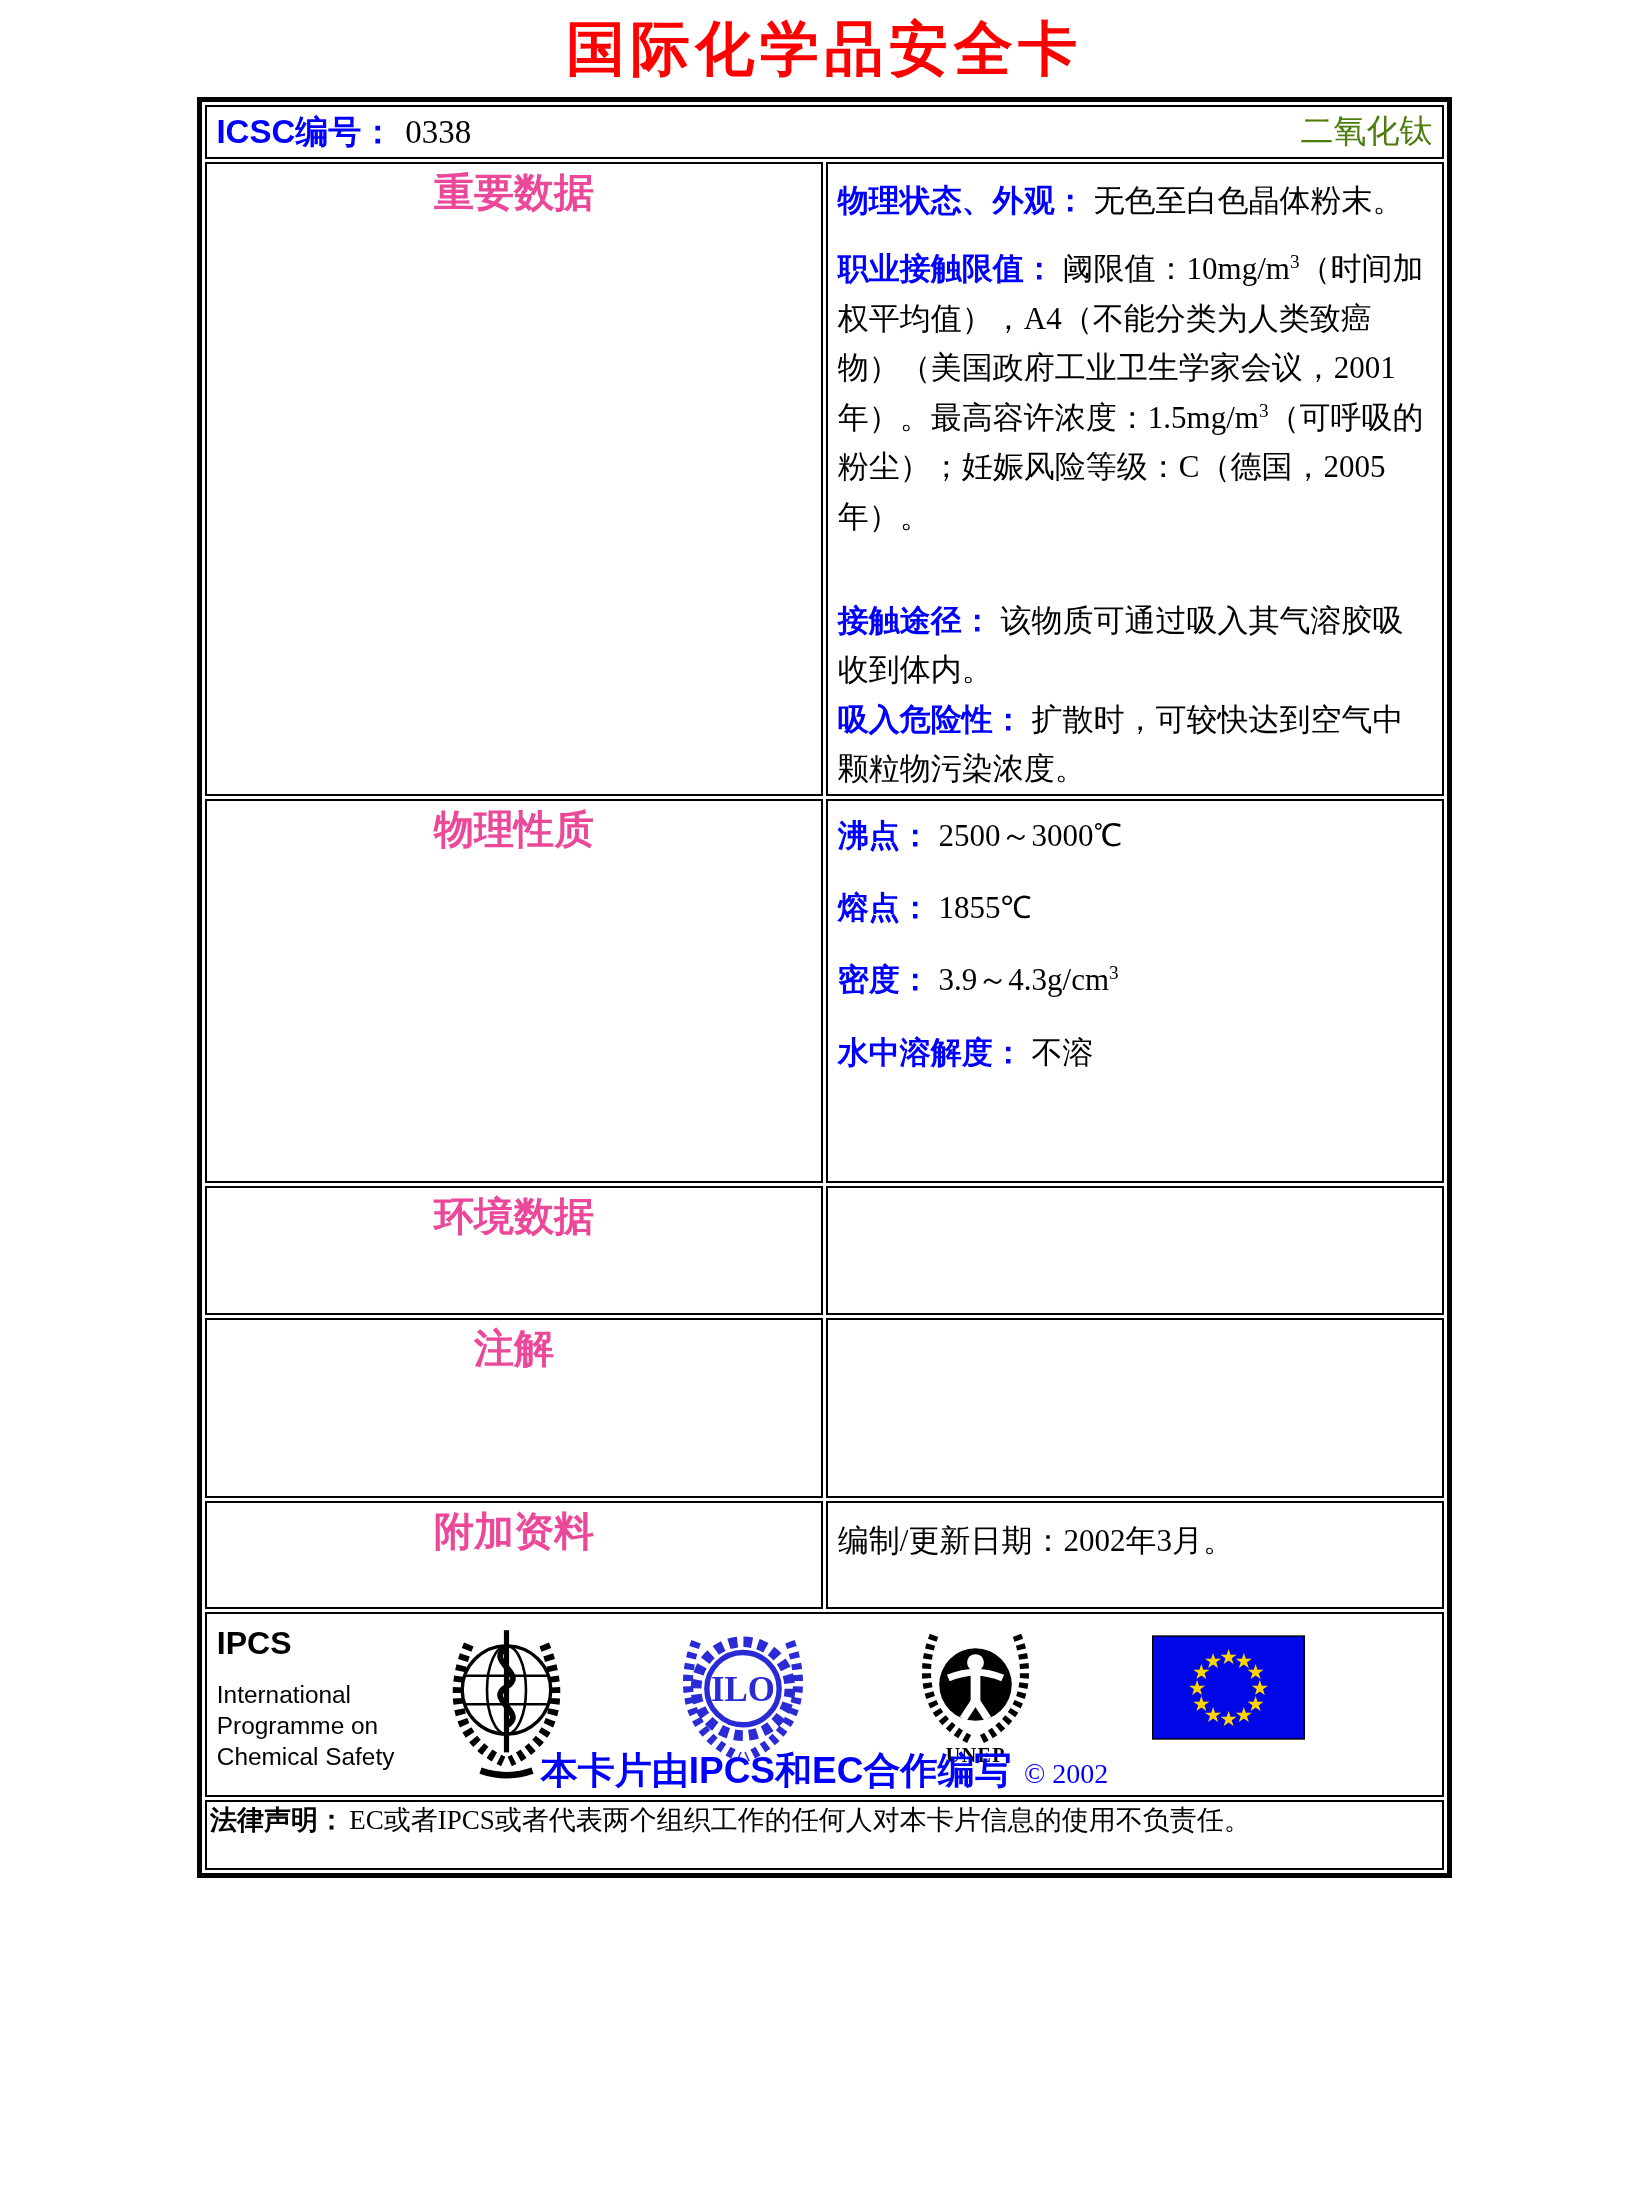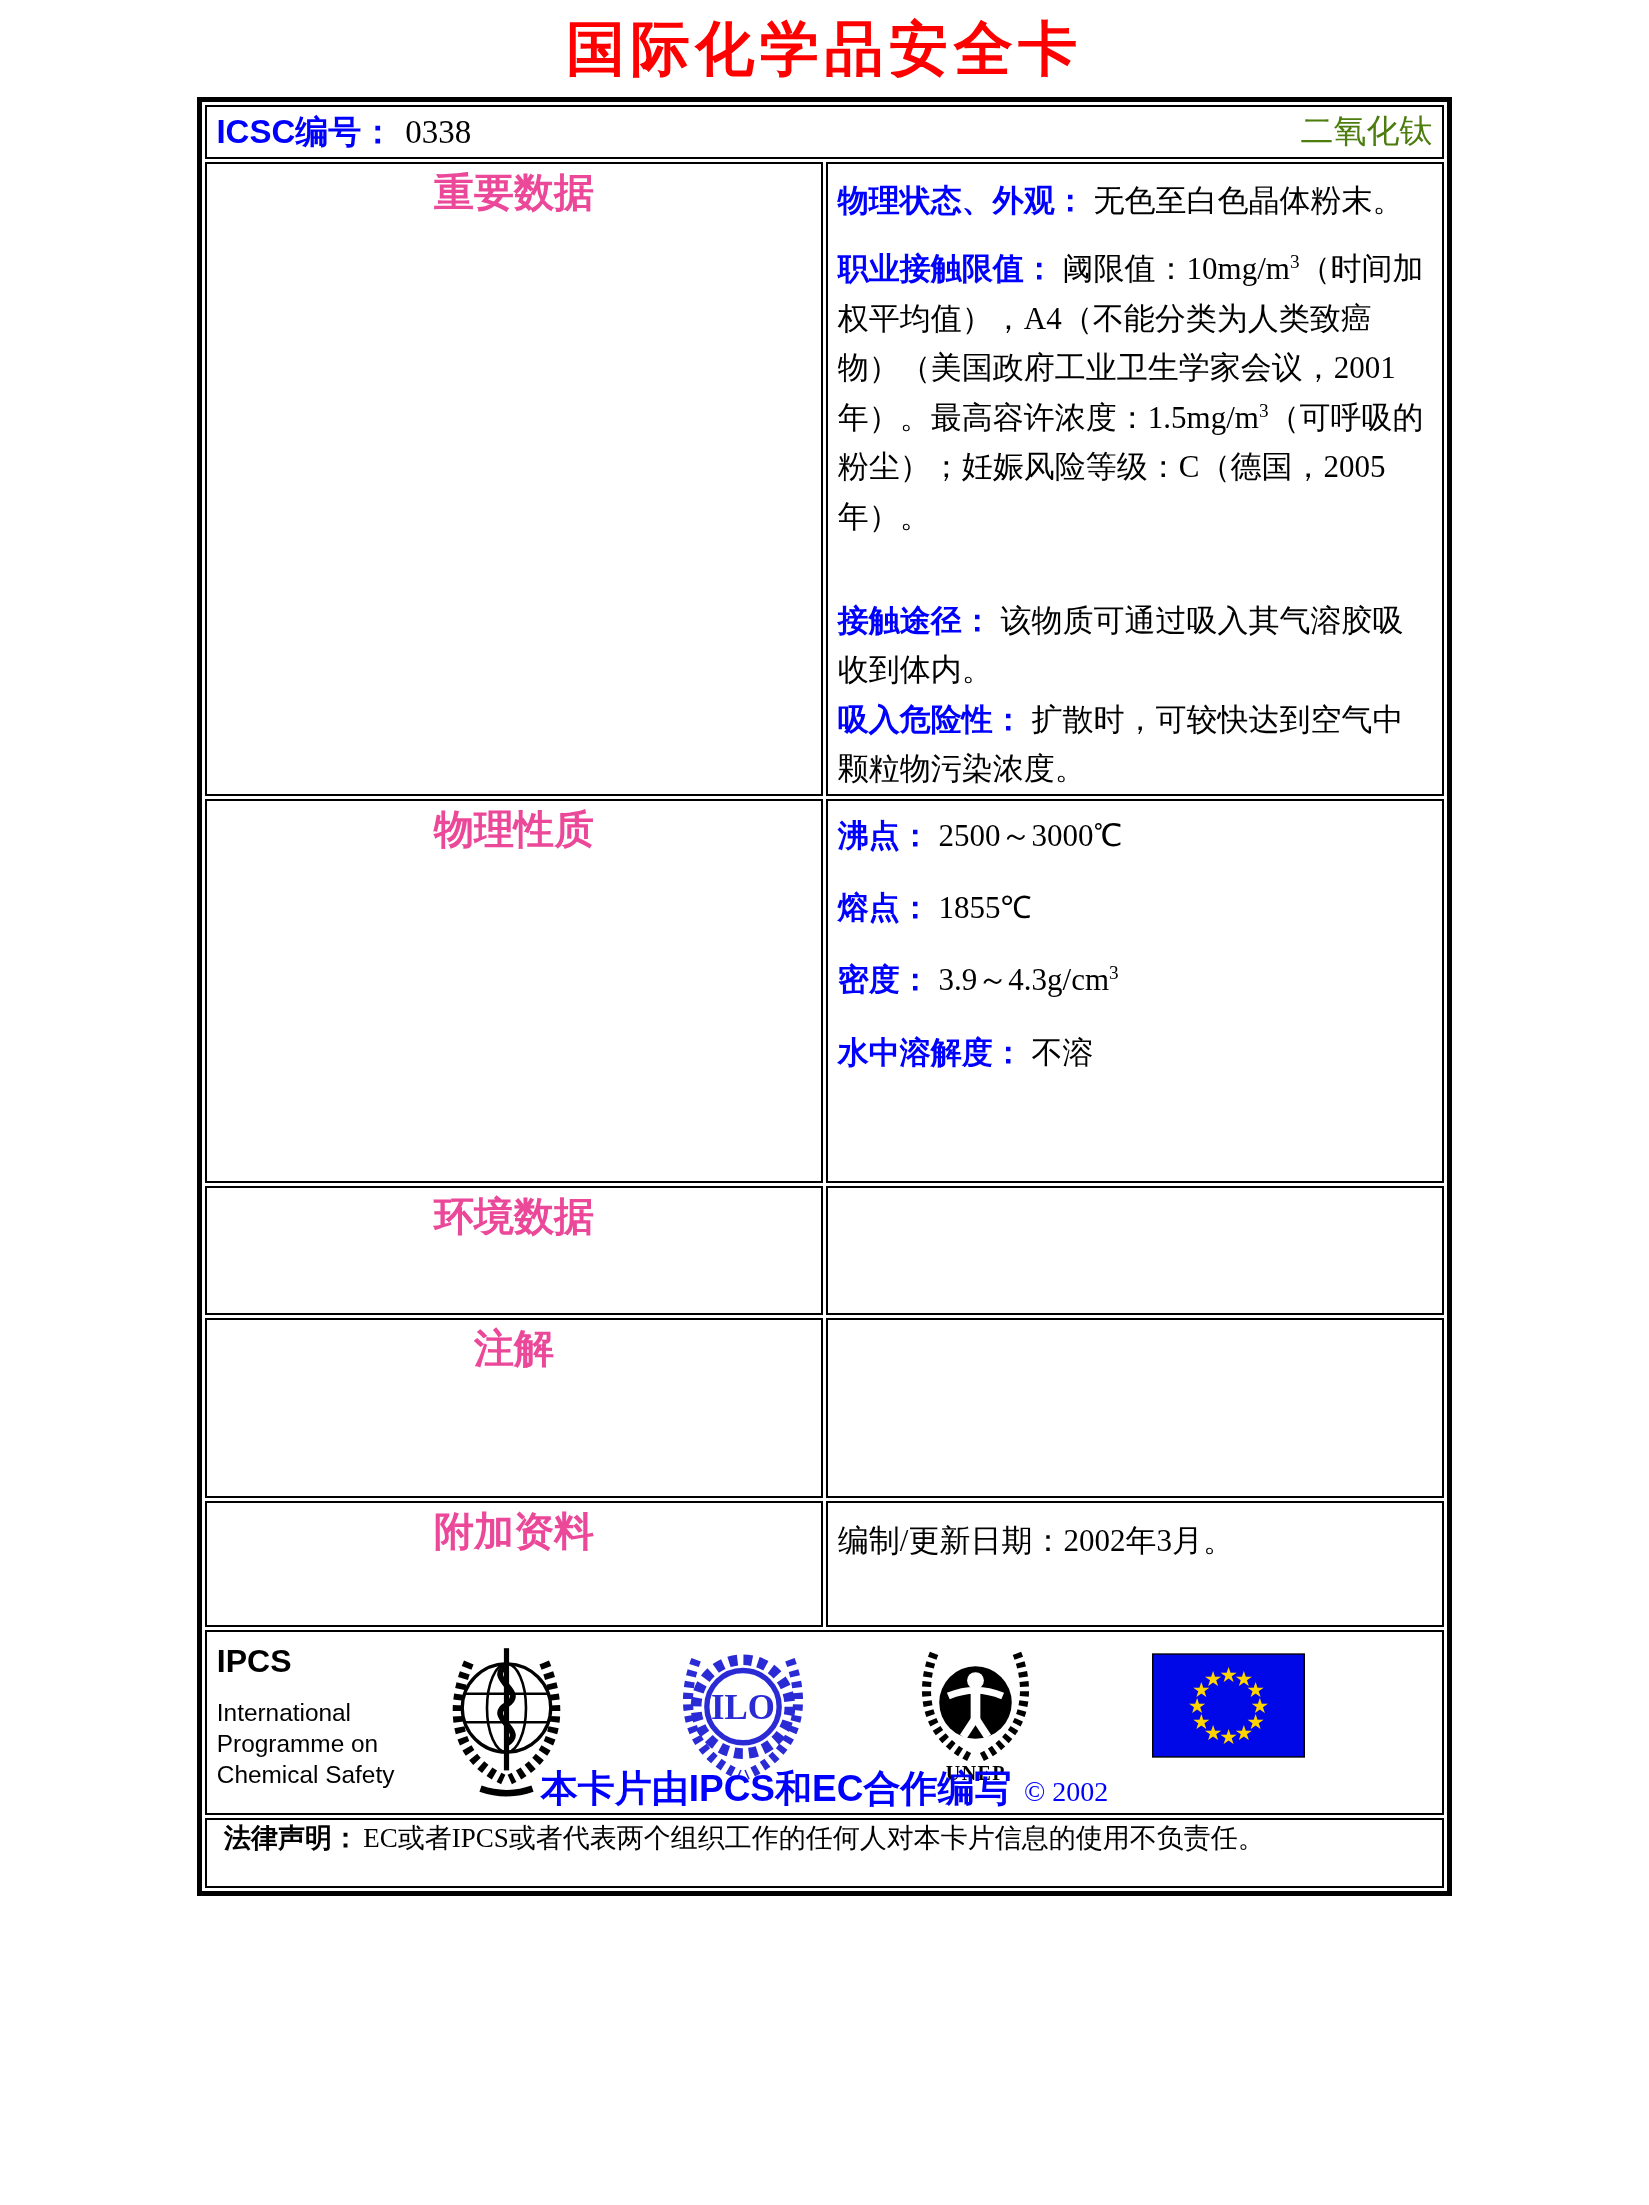--- a/index.html
+++ b/index.html
@@ -56,21 +56,21 @@
     padding:0 8.4px; font-size:33px; line-height:1;
   }
   .icsc-label { color:#0000FF; font-weight:bold; font-family:"Liberation Sans", sans-serif; }
   .icsc-number { color:#000; margin-left:11px; }
   .chem-name { color:#4d7c0f; }
 
   tr.r-important td  { height:621px; }
   tr.r-physical td   { height:384px; }
   tr.r-env td        { height:129px; }
   tr.r-notes td      { height:180px; }
-  tr.r-additional td { height:126px; }
+  tr.r-additional td { height:108px; }
   tr.r-footer td     { height:185px; }
   tr.r-legal td      { height:70px; }
 
   .content-cell { padding:12.6px 15.3px 0 9.8px; font-size:31px; line-height:1.6; }
   .flabel { color:#0000FF; font-weight:bold; font-family:"Liberation Sans", sans-serif; }
   .fval { color:#000; }
   sup { font-size:0.62em; }
 
   .line1 { margin-bottom:18px; }
   .spacer { height:54px; }
@@ -90,21 +90,21 @@
   }
   .eu-flag-wrap { margin-left:117px; margin-top:9.8px; }
   .credit {
     position:absolute; bottom:5.6px; left:0; right:0;
     text-align:center; color:#0000FF; line-height:1;
   }
   .credit-main { font-family:"Liberation Sans", sans-serif; font-weight:bold; font-size:37px; }
   .credit-year { font-family:"Liberation Serif", serif; font-size:28px; margin-left:12.6px; }
 
   .legal-cell { vertical-align:middle; }
-  .legal-inner { display:flex; align-items:center; padding-left:16px; font-size:27px; line-height:1.3; }
+  .legal-inner { display:flex; align-items:center; padding-left:2px; font-size:27px; line-height:1.3; }
   .legal-label { font-weight:bold; font-family:"Liberation Sans", sans-serif; color:#000; margin-right:4.2px; white-space:nowrap; }
 </style>
 </head>
 <body>
 
 <div class="page">
 
   <div class="title">国际化学品安全卡</div>
 
   <div class="card">

